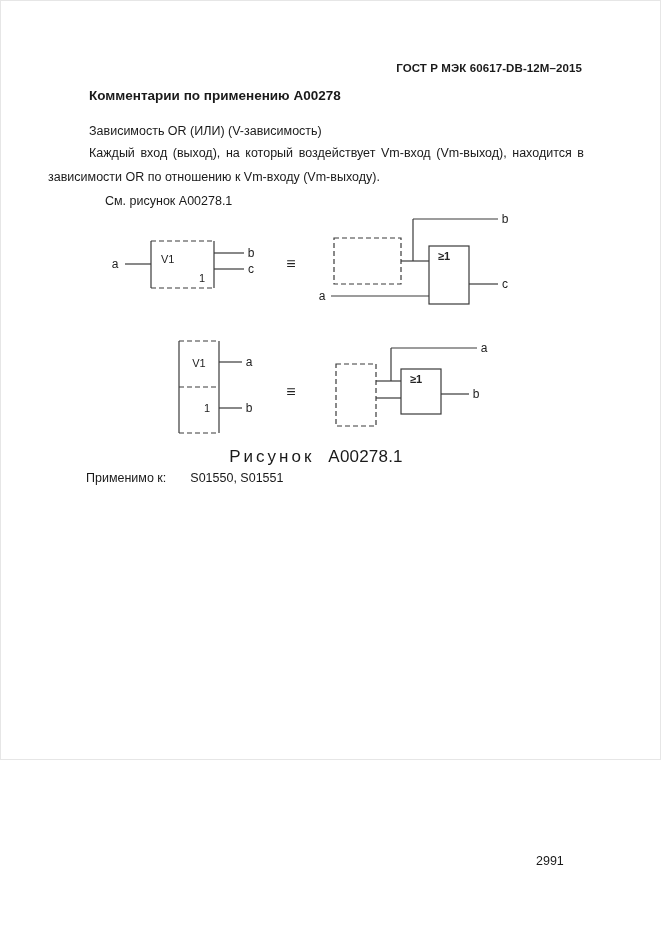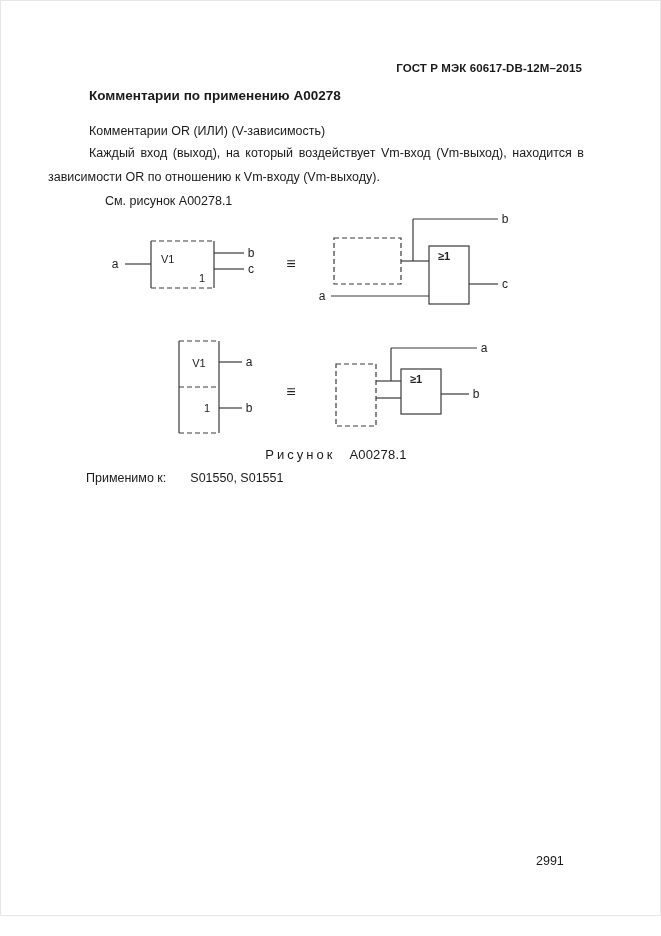--- a/index.html
+++ b/index.html
@@ -2,40 +2,39 @@
 <html><head>
 <meta charset="utf-8">
 <style>
   html,body{margin:0;padding:0;}
   body{
     width:661px;height:936px;background:#ffffff;
     font-family:"Liberation Sans",sans-serif;color:#1a1a1a;
     position:relative;overflow:hidden;
   }
   .page{
-    position:relative;width:661px;height:916px;box-sizing:border-box;
+    position:relative;width:661px;height:760px;box-sizing:border-box;
     border:1px solid #e6e6e6;background:#fff;
   }
   .header{
     position:absolute;top:61px;right:78px;
     font-size:11.5px;font-weight:bold;letter-spacing:.1px;
   }
   .title{
     position:absolute;top:87px;left:88px;margin:0;
     font-size:13.5px;font-weight:bold;
   }
   .para{font-size:12.5px;line-height:24px;margin:0;position:absolute;}
   .para1{top:118px;left:88px;}
   .para2{top:140px;left:47px;width:536px;text-indent:41px;text-align:justify;}
   .para3{top:188px;left:104px;}
   .figure-wrap{position:absolute;top:205px;left:0;width:661px;height:240px;}
   .caption{
     position:absolute;top:446px;left:0;width:630px;text-align:center;
-    font-size:13px;
-    padding-left:20px;
+    font-size:17px;
   }
   .cap-label{letter-spacing:3px;}
   .cap-num{margin-left:14px;letter-spacing:.2px;}
   .applicable{position:absolute;top:470px;left:85px;font-size:12.5px;margin:0;}
   .app-value{margin-left:24px;text-align:right;}
   .page-number{position:absolute;top:853px;left:535px;font-size:12.5px;}
   svg text{font-family:"Liberation Sans",sans-serif;font-size:12px;fill:#222;}
   svg text.small{font-size:11px;}
   svg text.gate{font-size:11px;font-weight:bold;}
   svg text.equiv{font-size:16px;font-weight:bold;}
@@ -44,21 +43,21 @@
 </style>
 </head>
 <body>
 
 <div class="page">
 
   <div class="header">ГОСТ Р МЭК 60617-DB-12M–2015</div>
 
   <h1 class="title">Комментарии по применению A00278</h1>
 
-  <p class="para para1">Комментарии OR (ИЛИ) (V-зависимость)</p>
+  <p class="para para1">Зависимость OR (ИЛИ) (V-зависимость)</p>
   <p class="para para2">Каждый вход (выход), на который воздействует Vm-вход (Vm-выход), находится в зависимости OR по отношению к Vm-входу (Vm-выходу).</p>
   <p class="para para3">См. рисунок A00278.1</p>
 
   <div class="figure-wrap">
     <svg width="661" height="240" viewBox="0 0 661 240">
 
       <g>
         <line x1="124" y1="58" x2="150" y2="58"></line>
         <text x="114" y="62" text-anchor="middle">a</text>
         <line x1="150" y1="35" x2="150" y2="82"></line>

